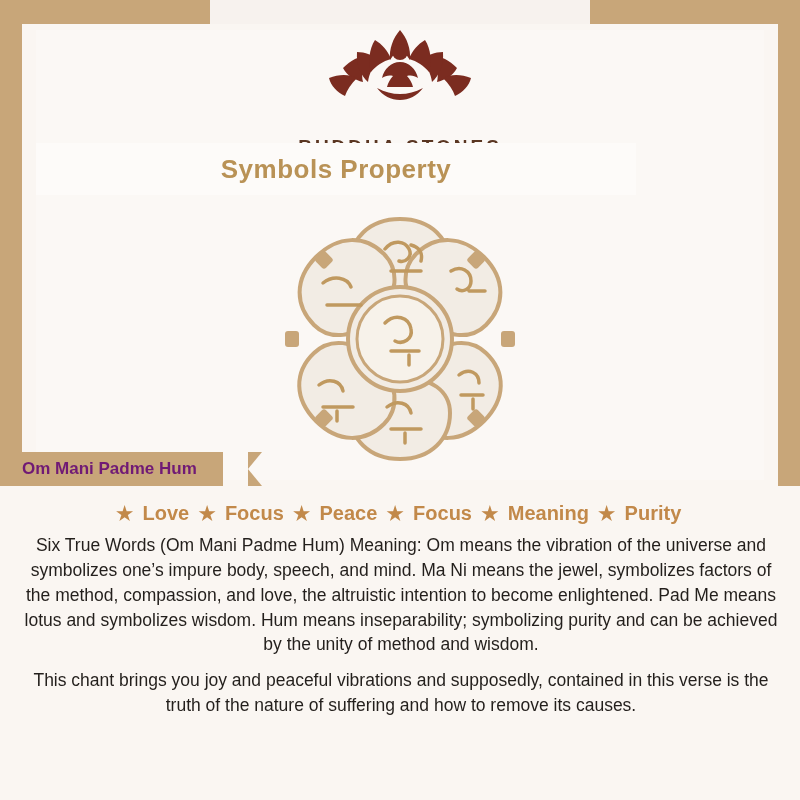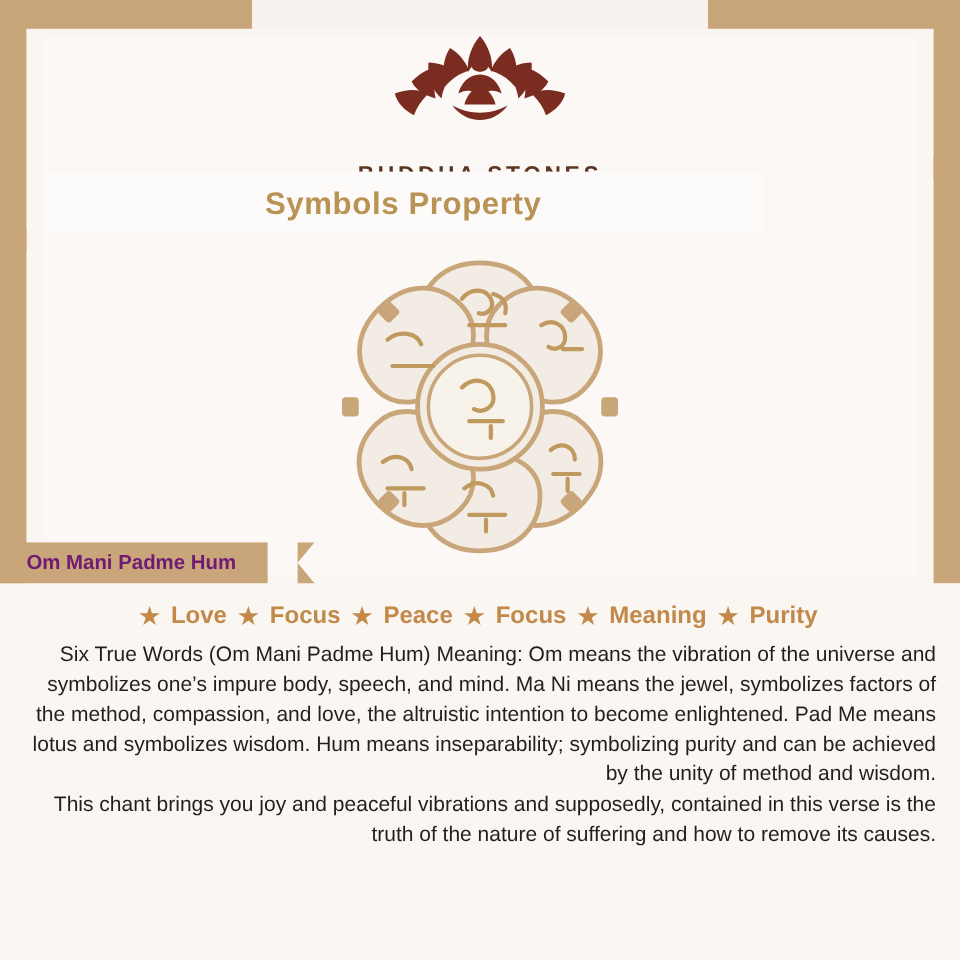--- a/index.html
+++ b/index.html
@@ -177,27 +177,27 @@
   }
   .keywords .star {
     font-size: 22px;
     color: #c2894a;
     line-height: 1;
   }
   .body-text {
     font-size: 17.5px;
     line-height: 1.42;
     color: #231f1c;
-    text-align: right;
+    text-align: center;
   }
   .body-text p {
     margin: 0 0 0 0;
   }
   .body-text p + p {
-    margin-top: 1px;
+    margin-top: 11px;
   }
 </style>
 </head>
 <body>
 
 <div class="page">
 
   <div class="inner-panel"></div>
   <div class="inner-panel-2"></div>
 

